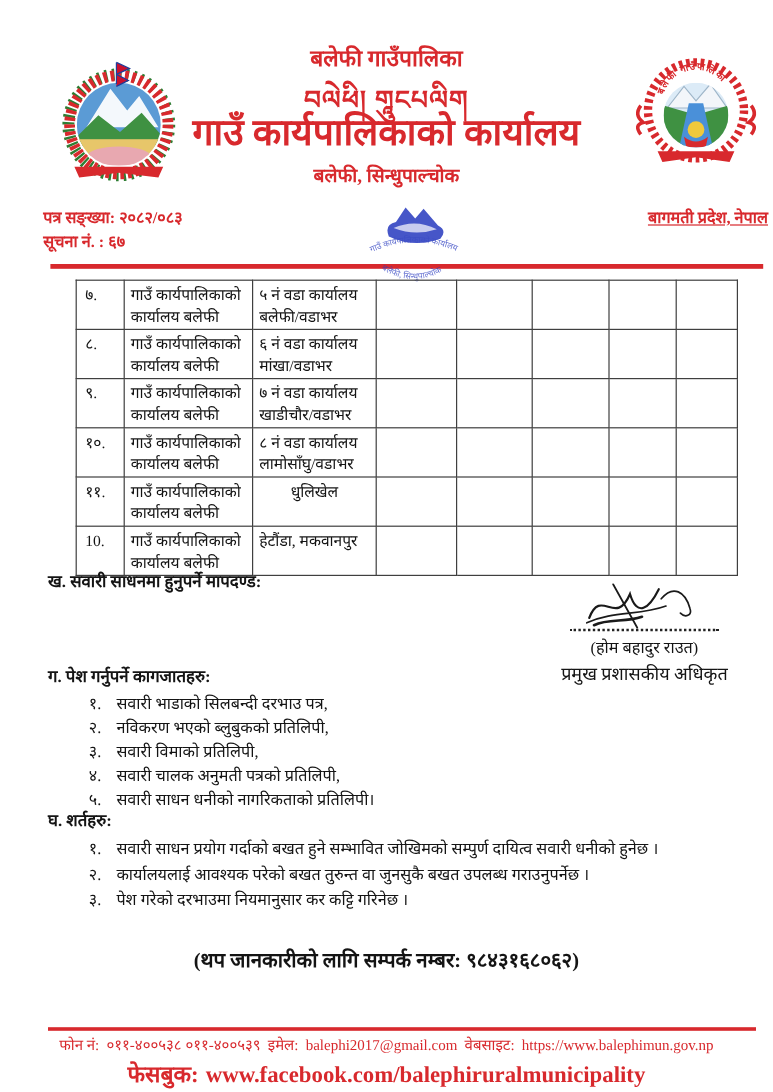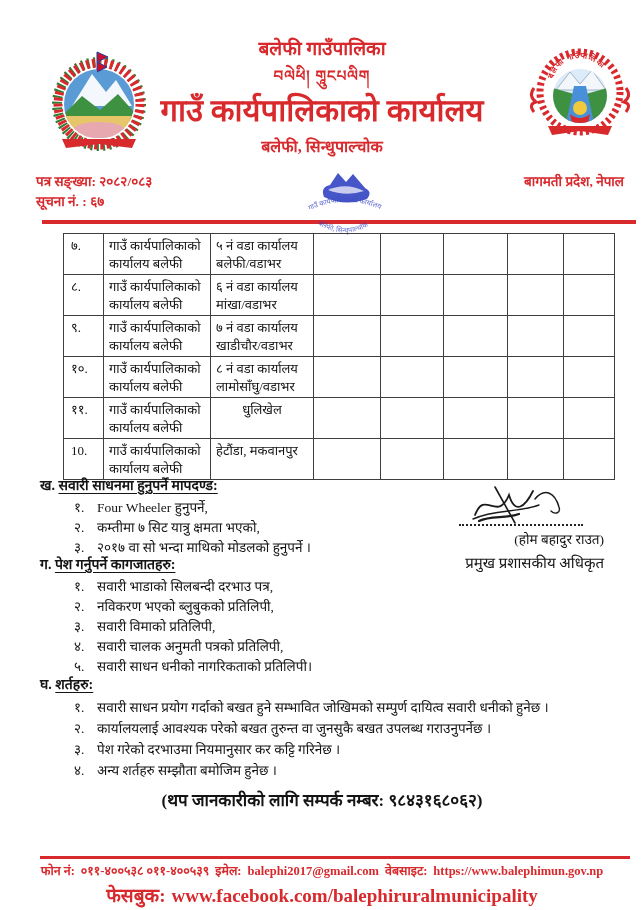--- a/index.html
+++ b/index.html
@@ -7,67 +7,67 @@
   body {
     position:relative; width:644px; height:910px; overflow:hidden;
     font-family:"Liberation Serif","DejaVu Serif",serif; color:#141414;
   }
   .abs { position:absolute; }
   .red { color:var(--red,#d8292d); }
   .ctr { left:0; right:0; text-align:center; }
 
   
   .hdr1 { top:35px; font-size:19px; font-weight:bold; }
-  .hdr2 { top:59px; font-size:15px; font-weight:bold; letter-spacing:1px; }
+  .hdr2 { top:59px; font-size:22px; font-weight:bold; letter-spacing:1px; }
   .hdr3 { top:88px; font-size:31px; font-weight:bold; }
   .hdr4 { top:135px; font-size:16px; font-weight:bold; }
   .logoL { left:48px; top:44px; width:102px; height:112px; }
   .logoR { left:526px; top:42px; width:108px; height:104px; }
 
   
   .meta { font-size:13.5px; font-weight:bold; }
   .metaL1 { left:36px; top:172px;text-align:right; }
   .metaL2 { left:36px; top:192px; }
-  .metaR  { right:20px; top:172px; }
+  .metaR  { right:4px; top:172px;text-decoration:underline; }
 
   .rule { position:absolute; background:var(--red,#d8292d); }
   .rule-top { left:42px; top:220px; width:594px; height:3.5px; }
   .rule-bot { left:40px; top:856px; width:590px; height:2.5px; }
 
   
   .stamp { left:298px; top:163px; width:96px; height:90px; opacity:.92; }
 
   
   .doc-table { position:absolute; left:63px; top:233px; border-collapse:collapse; table-layout:fixed; width:551px; }
   .doc-table td { border:1px solid #3f3f3f; vertical-align:top; font-size:13px; line-height:17.5px; padding:3px 5px 2px; height:40.5px; }
   td.c-sn { padding-left:7px; }
 
   
   .sec { position:absolute; left:40px; width:575px; }
   .sec-h { font-size:14px; font-weight:bold; line-height:20px; margin-bottom:2px; }
-  .sec-h .ul { text-decoration:underline; text-underline-offset:3px; }
+  .sec-h .ul { text-underline-offset:3px; }
   .item { padding-left:34px; line-height:20px; font-size:13.5px; }
   .sec-gha .item { line-height:21px; }
   .inum { display:inline-block; min-width:16px; margin-right:7px; }
 
   .sec-kha { top:476px; }
   .sec-ga  { top:555px; }
   .sec-gha { top:675px; }
 
   
-  .sig { left:438px; top:481px; width:166px; text-align:right; }
+  .sig { left:454px; top:481px; width:166px; text-align:center; }
   .sig svg { display:block; margin:0 auto -5px; }
   .dots { width:124px; margin:0 auto 5px; border-bottom:2.5px dotted #222; }
   .sig-name { font-size:13.5px; line-height:18px; }
   .sig-title { font-size:15px; line-height:18px; margin-top:5px; }
 
   .contact { top:788px; font-size:17px; font-weight:bold; }
 
   
-  .foot1 { top:862px; font-size:12.5px; font-weight:bold; }
+  .foot1 { top:862px; font-size:12.5px; font-weight:normal; }
   .foot2 { top:882px; font-size:19px; font-weight:bold; }
   .foot1 span, .foot2 span { margin:0 3px; }
 </style>
 </head>
 <body>
 
 <div class="abs logoL">
   <svg viewBox="0 0 102 112" width="102" height="112">
     <circle cx="51" cy="60" r="42" fill="none" stroke="#2e7d32" stroke-width="10" stroke-dasharray="2 4"></circle>
     <circle cx="51" cy="60" r="41" fill="none" stroke="#d8292d" stroke-width="9" stroke-dasharray="3 3"></circle>
@@ -220,28 +220,20 @@
         <td class="c-e"></td>
       </tr>
     </tbody>
 </table>
 
 <div class="sec sec-kha">
   <div class="sec-h">
     <span>ख.</span>
     <span class="ul">सवारी साधनमा हुनुपर्ने मापदण्ड:</span>
   </div>
-  <div>
-
-      <div class="item"><span class="inum">१.</span><span>Four Wheeler हुनुपर्ने,</span></div>
-
-      <div class="item"><span class="inum">२.</span><span>कम्तीमा ७ सिट यात्रु क्षमता भएको,</span></div>
-
-      <div class="item"><span class="inum">३.</span><span>२०१७ वा सो भन्दा माथिको मोडलको हुनुपर्ने ।</span></div>
-    </div>
 </div>
 
 <div class="abs sig">
   <svg width="112" height="48" viewBox="0 0 112 48">
     <g fill="none" stroke="#1a1a1a" stroke-linecap="round">
       <path d="M10,34 C20,8 32,42 44,14 C50,34 60,26 68,10" stroke-width="1.8"></path>
       <path d="M8,38 C30,28 52,32 74,24" stroke-width="1.4"></path>
       <path d="M30,6 L50,42" stroke-width="1.6"></path>
       <path d="M70,18 C80,6 90,12 94,26 C96,32 90,34 86,30" stroke-width="1.4"></path>
       <path d="M14,40 C26,34 40,38 54,33" stroke-width="2.2"></path>
@@ -277,21 +269,20 @@
     <span class="ul">शर्तहरु:</span>
   </div>
   <div>
 
       <div class="item"><span class="inum">१.</span><span>सवारी साधन प्रयोग गर्दाको बखत हुने सम्भावित जोखिमको सम्पुर्ण दायित्व सवारी धनीको हुनेछ ।</span></div>
 
       <div class="item"><span class="inum">२.</span><span>कार्यालयलाई आवश्यक परेको बखत तुरुन्त वा जुनसुकै बखत उपलब्ध गराउनुपर्नेछ ।</span></div>
 
       <div class="item"><span class="inum">३.</span><span>पेश गरेको दरभाउमा नियमानुसार कर कट्टि गरिनेछ ।</span></div>
 
-      <div class="item"><span class="inum">४.</span><span>अन्य शर्तहरु सम्झौता बमोजिम हुनेछ ।</span></div>
     </div>
 </div>
 
 <div class="abs ctr contact">(थप जानकारीको लागि सम्पर्क नम्बर: ९८४३१६८०६२)</div>
 
 <div class="rule rule-bot"></div>
 <div class="abs ctr foot1 red">
   <span>फोन नं:</span><span>०११-४००५३८ ०११-४००५३९</span><span>इमेल:</span><span>balephi2017@gmail.com</span><span>वेबसाइट:</span><span>https://www.balephimun.gov.np</span>
 </div>
 <div class="abs ctr foot2 red">

